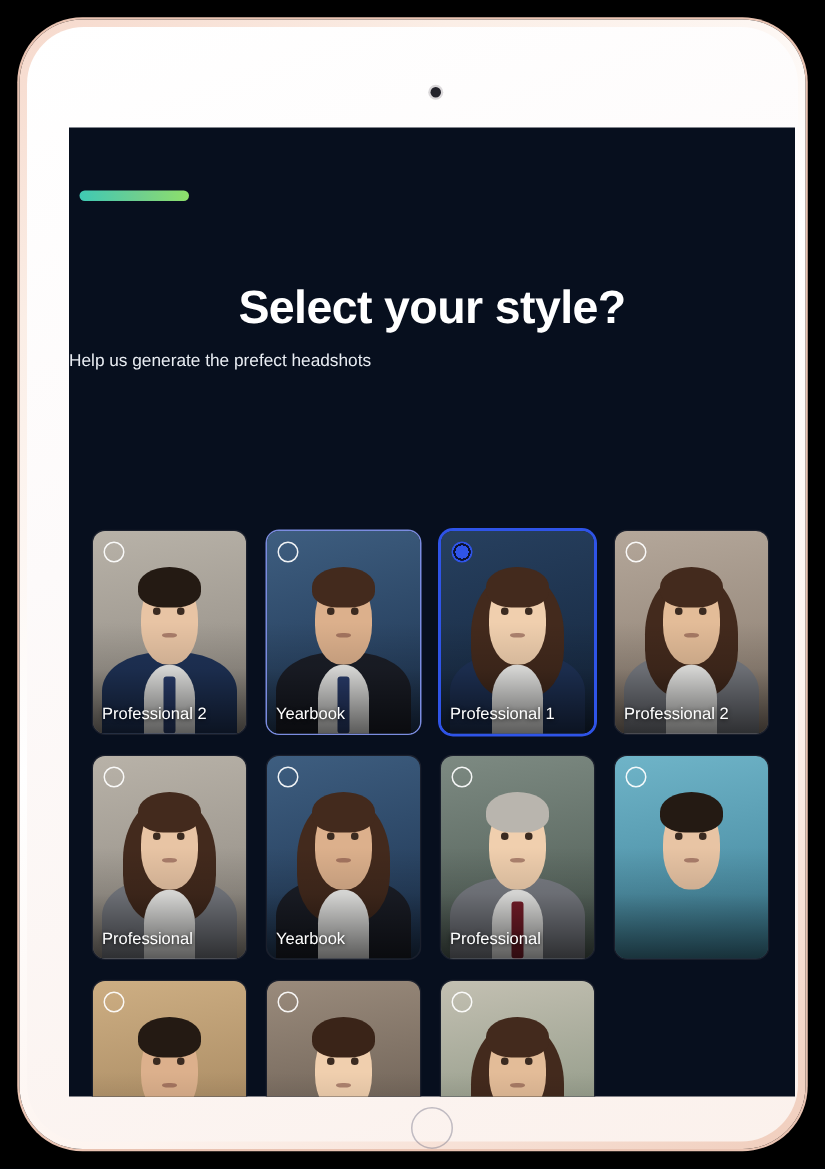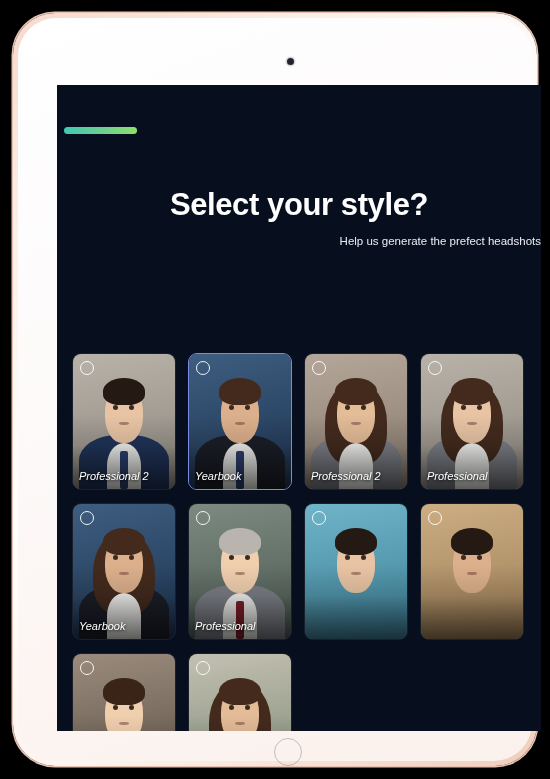--- a/index.html
+++ b/index.html
@@ -36,21 +36,20 @@
     border:1.3px solid rgba(110,110,130,.42);
     background:transparent;
   }
 
   
   .screen{
     position:absolute; left:33px; top:72px;
     width:484px; height:646px;
     background:#070f1e;
     overflow:hidden;
-    margin-left:11px;
   }
 
   
   .progress-track{
     position:absolute; left:7px; top:42px;
     width:260px; height:7px; border-radius:4px;
     background:transparent;
   }
   .progress-fill{
     height:100%; border-radius:4px;
@@ -58,21 +57,21 @@
   }
 
   
   .title{
     position:absolute; left:0; top:102px; width:100%;
     text-align:center; color:#ffffff;
     font-size:31px; font-weight:700; letter-spacing:-0.4px;
   }
   .subtitle{
     position:absolute; left:0; top:150px; width:100%;
-    text-align:right; color:#e9edf3;
+    text-align:left; color:#e9edf3;
     font-size:11.5px; font-weight:400;
   }
 
   
   .tab-row{
     position:absolute; left:0; top:221px;
     width:100%; height:34px;
     display:flex; align-items:center; gap:10px;
     padding-left:0; overflow:hidden;
   }
@@ -105,21 +104,20 @@
   }
   .card.focused{ border-color:#7b8ce0; }
   .card.selected{ border-color:#2f54e8; box-shadow:0 0 0 1px #2f54e8; }
 
   .thumb{ position:absolute; inset:0; }
   .card-label{
     position:absolute; left:6px; bottom:7px;
     color:#ffffff; font-size:11px; font-weight:400;
     text-shadow:0 1px 3px rgba(0,0,0,.85);
     white-space:nowrap;
-    font-style:italic;
   }
   .radio{
     position:absolute; left:7px; top:7px;
     width:14px; height:14px; border-radius:50%;
     border:1.8px solid rgba(255,255,255,.92);
     background:transparent;
   }
   .radio.on{
     border-color:#2f54e8;
     background:radial-gradient(circle,#2f54e8 0 52%,#0c1230 52% 68%,#2f54e8 68%);
@@ -189,20 +187,36 @@
     <div class="head" style="left:31%;top:22%;width:38%;height:44%;background:#dcb08c;"></div>
     <div class="hair" style="left:29%;top:18%;width:42%;height:20%;background:#432a1d;"></div>
     <div style="position:absolute;left:39%;top:38%;width:5%;height:3.2%;border-radius:50%;background:#3a2a20;"></div>
     <div style="position:absolute;left:55%;top:38%;width:5%;height:3.2%;border-radius:50%;background:#3a2a20;"></div>
     <div style="position:absolute;left:45%;top:50%;width:10%;height:2.6%;border-radius:40%;background:rgba(120,70,60,.55);"></div>
     <div style="position:absolute;inset:0;background:linear-gradient(to top,rgba(0,0,0,.62) 0%,rgba(0,0,0,.12) 32%,rgba(0,0,0,0) 55%);"></div>
   </div>
           <div class="radio"></div>
           <div class="card-label">Yearbook</div>
         </div>
+        <div class="card selected">
+  <div class="thumb bg-navy">
+    <div class="torso" style="left:6%;top:60%;width:88%;height:45%;background:#1f3358;"></div>
+    <div class="hair" style="left:20%;top:20%;width:60%;height:62%;background:#432a1d;border-radius:50% 50% 38% 38%;"></div>
+    <div class="shirt" style="left:33%;top:66%;width:34%;height:34%;"></div>
+
+    <div class="head" style="left:31%;top:22%;width:38%;height:44%;background:#f0cfae;"></div>
+    <div class="hair" style="left:29%;top:18%;width:42%;height:20%;background:#432a1d;"></div>
+    <div style="position:absolute;left:39%;top:38%;width:5%;height:3.2%;border-radius:50%;background:#3a2a20;"></div>
+    <div style="position:absolute;left:55%;top:38%;width:5%;height:3.2%;border-radius:50%;background:#3a2a20;"></div>
+    <div style="position:absolute;left:45%;top:50%;width:10%;height:2.6%;border-radius:40%;background:rgba(120,70,60,.55);"></div>
+    <div style="position:absolute;inset:0;background:linear-gradient(to top,rgba(0,0,0,.62) 0%,rgba(0,0,0,.12) 32%,rgba(0,0,0,0) 55%);"></div>
+  </div>
+          <div class="radio on"></div>
+          <div class="card-label">Professional 1</div>
+        </div>
         <div class="card">
   <div class="thumb bg-warm">
     <div class="torso" style="left:6%;top:60%;width:88%;height:45%;background:#7a7d84;"></div>
     <div class="hair" style="left:20%;top:20%;width:60%;height:62%;background:#432a1d;border-radius:50% 50% 38% 38%;"></div>
     <div class="shirt" style="left:33%;top:66%;width:34%;height:34%;"></div>
 
     <div class="head" style="left:31%;top:22%;width:38%;height:44%;background:#e3bc98;"></div>
     <div class="hair" style="left:29%;top:18%;width:42%;height:20%;background:#432a1d;"></div>
     <div style="position:absolute;left:39%;top:38%;width:5%;height:3.2%;border-radius:50%;background:#3a2a20;"></div>
     <div style="position:absolute;left:55%;top:38%;width:5%;height:3.2%;border-radius:50%;background:#3a2a20;"></div>

